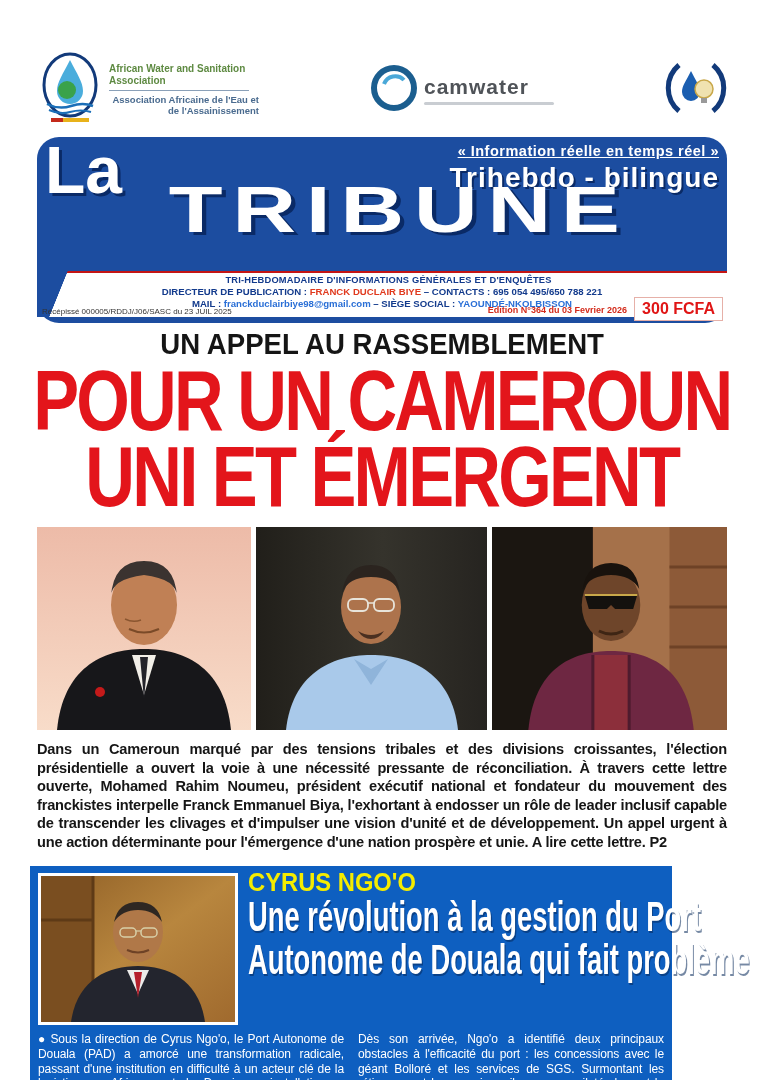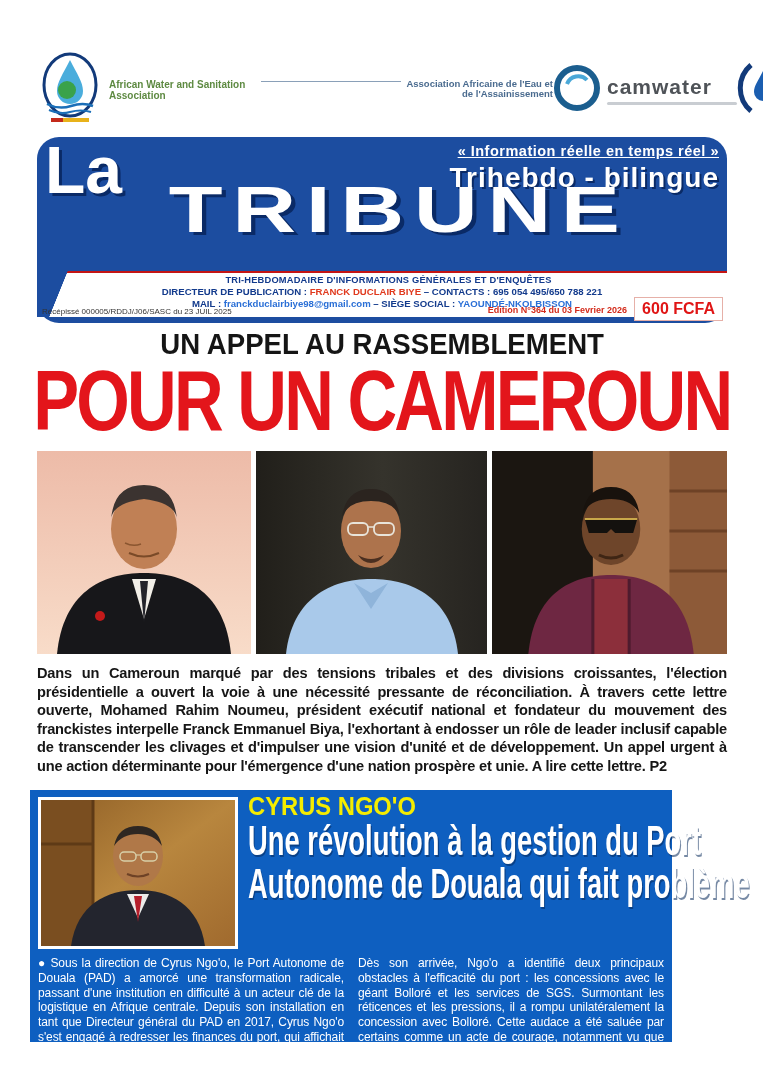--- a/index.html
+++ b/index.html
@@ -5,21 +5,21 @@
   html,body{margin:0;padding:0;}
   body{
     width:763px;height:1080px;background:#ffffff;position:relative;overflow:hidden;
     font-family:"Liberation Sans",sans-serif;
   }
   .page{padding:48px 36px 0 37px;}
 
   
   .logos{height:84px;display:flex;align-items:center;justify-content:space-between;}
   .logo-block{display:flex;align-items:center;gap:6px;}
-  .afwasa-text{display:flex;flex-direction:row;gap:2px;}
+  .afwasa-text{display:flex;flex-direction:column;gap:2px;}
   .afwasa-en{font-size:10px;font-weight:bold;color:#5e8a42;line-height:1.15;width:150px;}
   .afwasa-divider{border:0;border-top:1px solid #8aa0b8;margin:2px 0;width:140px;}
   .afwasa-fr{font-size:9.5px;font-weight:bold;color:#4a6b8f;line-height:1.15;width:150px;text-align:right;}
   .ice-text{display:flex;flex-direction:column;line-height:1.2;}
   .ice-l1,.ice-l2{font-size:10.5px;font-weight:bold;color:#2a6fb8;}
   .ice-l3{font-size:10.5px;font-weight:bold;}
   .ice-city{color:#e8a21a;}
   .ice-year{color:#c3d22a;}
   .camwater-text{display:flex;flex-direction:column;}
   .camwater-name{font-size:21px;font-weight:bold;color:#4f5358;letter-spacing:1px;}
@@ -149,29 +149,32 @@
     <span class="mh-tagline">« Information réelle en temps réel »</span>
     <span class="mh-sub">Trihebdo - bilingue</span>
     <div class="mh-title"><span>TRIBUNE</span></div>
     <div class="mh-band">
       <div class="mh-wedge"></div>
       <div class="mh-l1">TRI-HEBDOMADAIRE D'INFORMATIONS GÉNÉRALES ET D'ENQUÊTES</div>
       <div class="mh-l2"><span>DIRECTEUR DE PUBLICATION : </span><span class="mh-red">FRANCK DUCLAIR BIYE</span><span> – CONTACTS : 695 054 495/650 788 221</span></div>
       <div class="mh-l3"><span>MAIL : </span><span class="mh-blue">franckduclairbiye98@gmail.com</span><span> – SIÈGE SOCIAL : </span><span class="mh-blue">YAOUNDÉ-NKOLBISSON</span></div>
       <div class="mh-recepisse">Récépissé  000005/RDDJ/J06/SASC du 23 JUIL 2025</div>
       <div class="mh-edition">Edition N°364 du 03 Fevrier 2026</div>
-      <div class="mh-price">600 FCFA</div>
+      <div class="mh-price">300 FCFA</div>
     </div>
   </div>
 
   <div>
     <div class="kicker-row"><span>UN APPEL AU RASSEMBLEMENT</span></div>
     <div class="headline">
       <div class="hl">
           <span>POUR UN CAMEROUN</span>
+        </div>
+      <div class="hl">
+          <span>UNI ET ÉMERGENT</span>
         </div>
     </div>
 
     <div class="photos">
       <div class="photo photo-1">
         <svg viewBox="0 0 214 203" preserveAspectRatio="none">
           <defs>
               <linearGradient id="bg1" x1="0" y1="0" x2="0" y2="1">
             <stop offset="0" stop-color="#edbba8"></stop>
                 <stop offset="1" stop-color="#f8dcc9"></stop>

